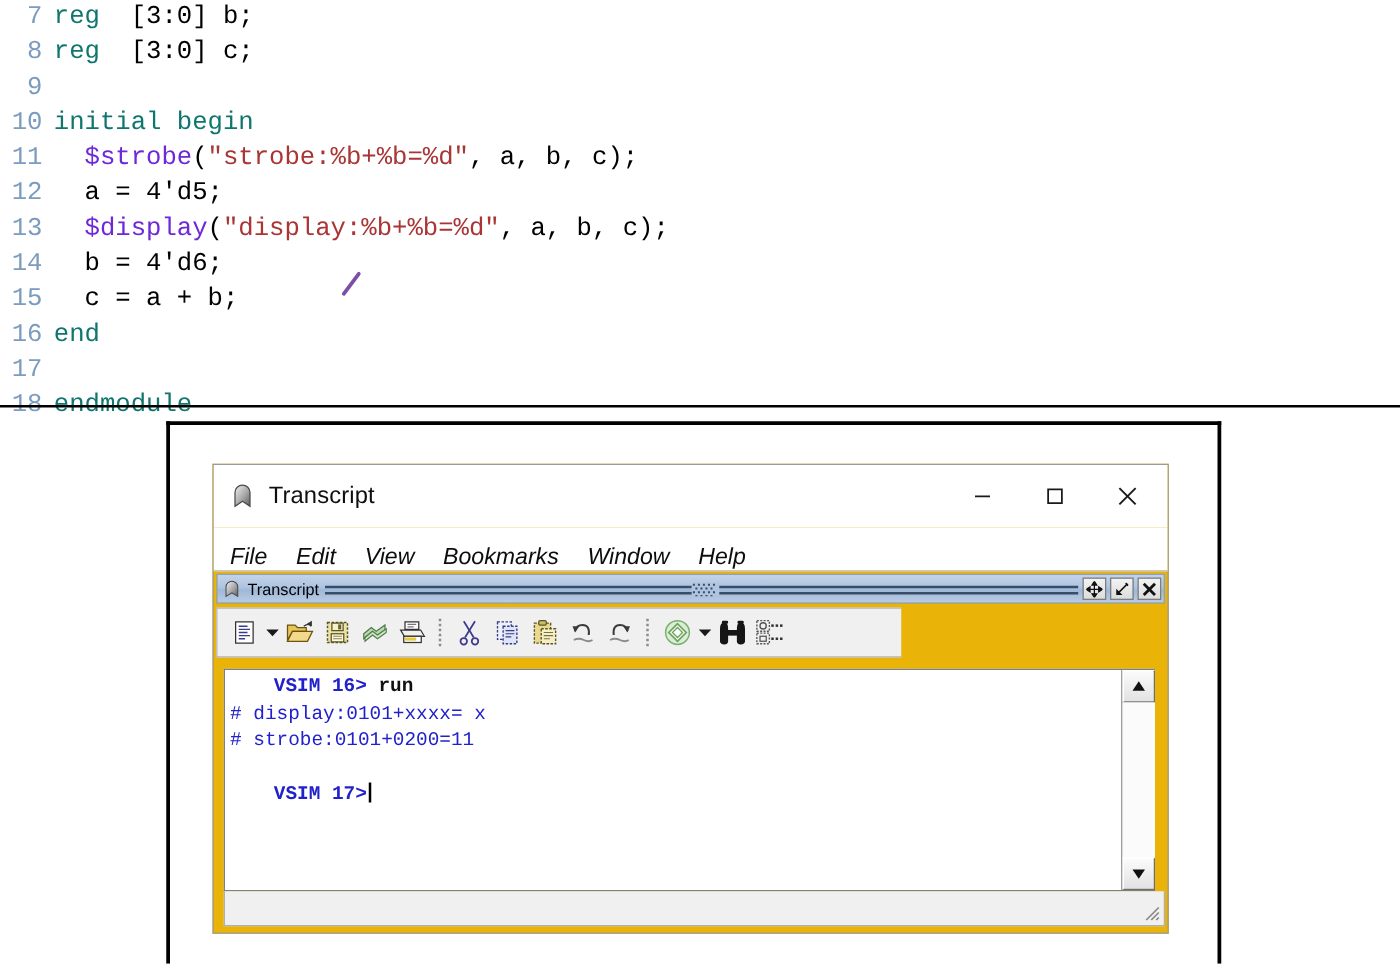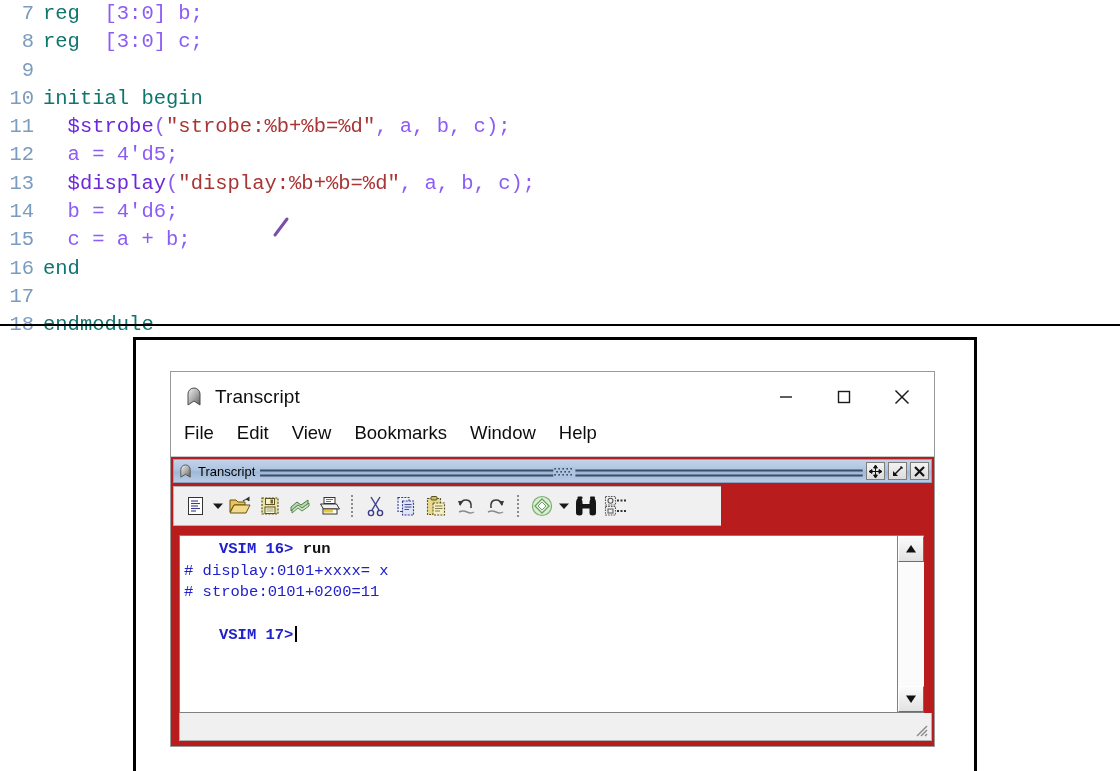--- a/index.html
+++ b/index.html
@@ -34,21 +34,21 @@
   .ln {
     display: inline-block;
     width: 34px;
     text-align: right;
     color: #7b9bbf;
     margin-right: 9px;
   }
   .kw       { color: #0f766e; }
   .sysfn    { color: #6d28d9; }
   .str      { color: #a93535; }
-  .plain    { color: #8b5cf6; }
+  .plain    { color: #000000; }
 
   
   #pencil-mark {
     position: absolute;
     left: 272px;
     top: 216px;
     width: 18px;
     height: 22px;
     pointer-events: none;
   }
@@ -76,21 +76,21 @@
     background: #ffffff;
   }
 
   
   #transcript-window {
     position: absolute;
     left: 170px;
     top: 371px;
     width: 765px;
     height: 376px;
-    background: #b91c1c;
+    background: #eab308;
     border: 1px solid #9a9a9a;
     box-sizing: border-box;
     box-shadow: 0 0 0 0 rgba(0,0,0,0);
   }
 
   
   #window-titlebar {
     height: 50px;
     background: #ffffff;
     display: flex;
@@ -122,23 +122,24 @@
   }
   #btn-minimize { right: 120px; }
   #btn-maximize { right: 62px; }
   #btn-close    { right: 4px; }
 
   
   #menubar {
     height: 34px;
     background: #ffffff;
     display: flex;
-    align-items: flex-start;
+    align-items: flex-end;
     padding-left: 13px;
     border-bottom: 1px solid #c8c8c8;
+    font-style: italic;
   }
   .menu-item {
     font-size: 18.5px;
     color: #0d0d0d;
     margin-right: 23px;
     cursor: default;
     font-family: "Liberation Sans", sans-serif;
   }
 
   

